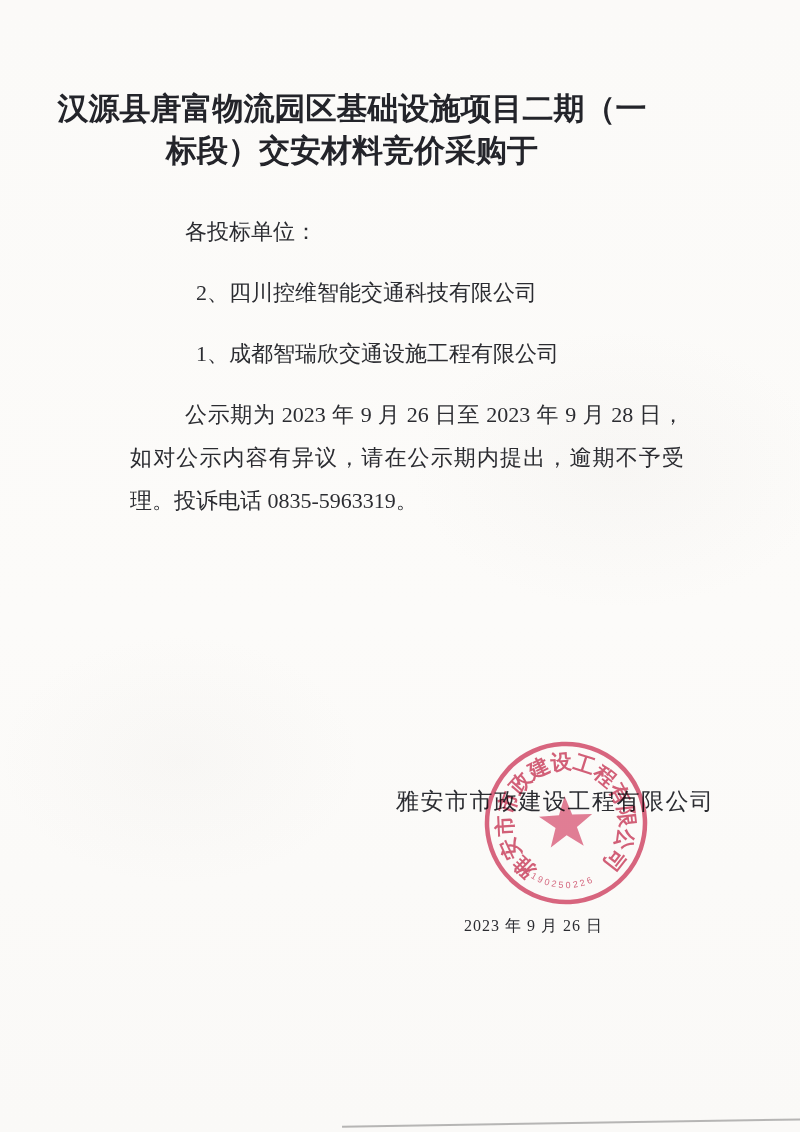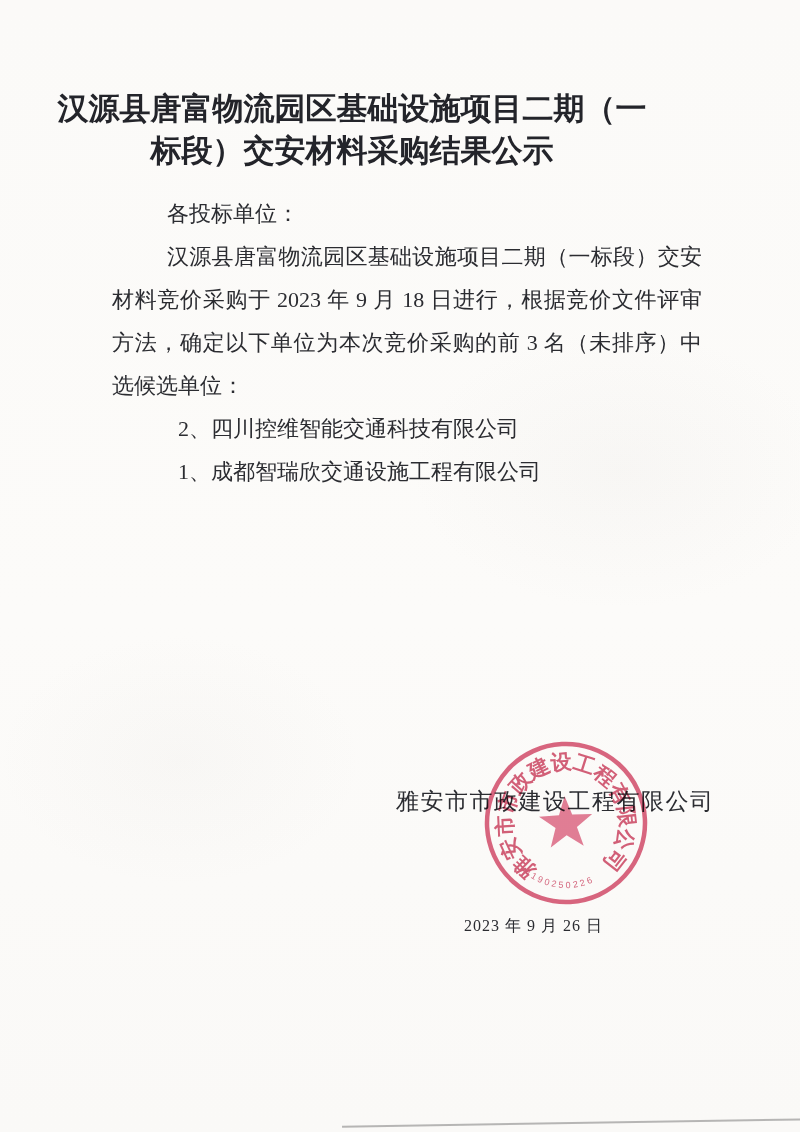--- a/index.html
+++ b/index.html
@@ -23,21 +23,21 @@
     font-weight:700;
     font-size:31px; line-height:42px;
     color:#23242a;
     letter-spacing:0px;
   }
   .body-text {
     position:absolute; top:192px; left:112px; width:590px;
     font-size:22px; line-height:43px;
     text-align:justify;
   }
-  .body-text p { margin:0;font-family:Liberation Serif, serif; }
+  .body-text p { margin:18px;font-family:Liberation Serif, serif; }
   .indent { text-indent:2.5em; }
   .candidate { padding-left:66px; }
   .sig-company {
     position:absolute; left:396px; top:786px;
     font-size:23px; letter-spacing:1.5px; color:#2b2c31;
     z-index:3; white-space:nowrap;
   }
   .sig-date {
     position:absolute; left:464px; top:916px;
     font-size:16px; letter-spacing:1px; color:#2b2c31;
@@ -59,30 +59,30 @@
     transform:rotate(-0.9deg);
   }
 </style>
 </head>
 <body>
 
 <div class="page">
 
   <div class="title">
     <div>汉源县唐富物流园区基础设施项目二期（一</div>
-    <div>标段）交安材料采购结果公示</div>
+    <div>标段）交安材料竞价采购于</div>
   </div>
 
   <div class="body-text">
     <p class="indent">各投标单位：</p>
-    <p class="indent">汉源县唐富物流园区基础设施项目二期（一标段）交安材料竞价采购于 2023 年 9 月 18 日进行，根据竞价文件评审方法，确定以下单位为本次竞价采购的前 3 名（未排序）中选候选单位：</p>
     <div>
       <p class="candidate">2、四川控维智能交通科技有限公司</p>
       <p class="candidate">1、成都智瑞欣交通设施工程有限公司</p>
     </div>
+    <p class="indent">公示期为 2023 年 9 月 26 日至 2023 年 9 月 28 日，如对公示内容有异议，请在公示期内提出，逾期不予受理。投诉电话 0835-5963319。</p>
   </div>
 
   <div class="sig-company">雅安市市政建设工程有限公司</div>
   <div class="sig-date">2023 年 9 月 26 日</div>
 
   <svg class="stamp" viewBox="0 0 230 230" xmlns="http://www.w3.org/2000/svg">
     <circle cx="115" cy="115" r="79" fill="none" stroke="#d65170" stroke-width="4.5" opacity="0.95"></circle>
     <polygon points="115,88 121.6,106.9 141.6,107.3 125.7,119.5 131.5,138.7 115,127.2 98.5,138.7 104.3,119.5 88.4,107.3 108.4,106.9" fill="#dd6180" opacity="0.88"></polygon>
     <path id="ringTextPath" d="M 84 159.2 A 54 54 0 1 1 146 159.2" fill="none"></path>
     <text font-size="21" font-weight="600" fill="#d04a68" opacity="0.95">

